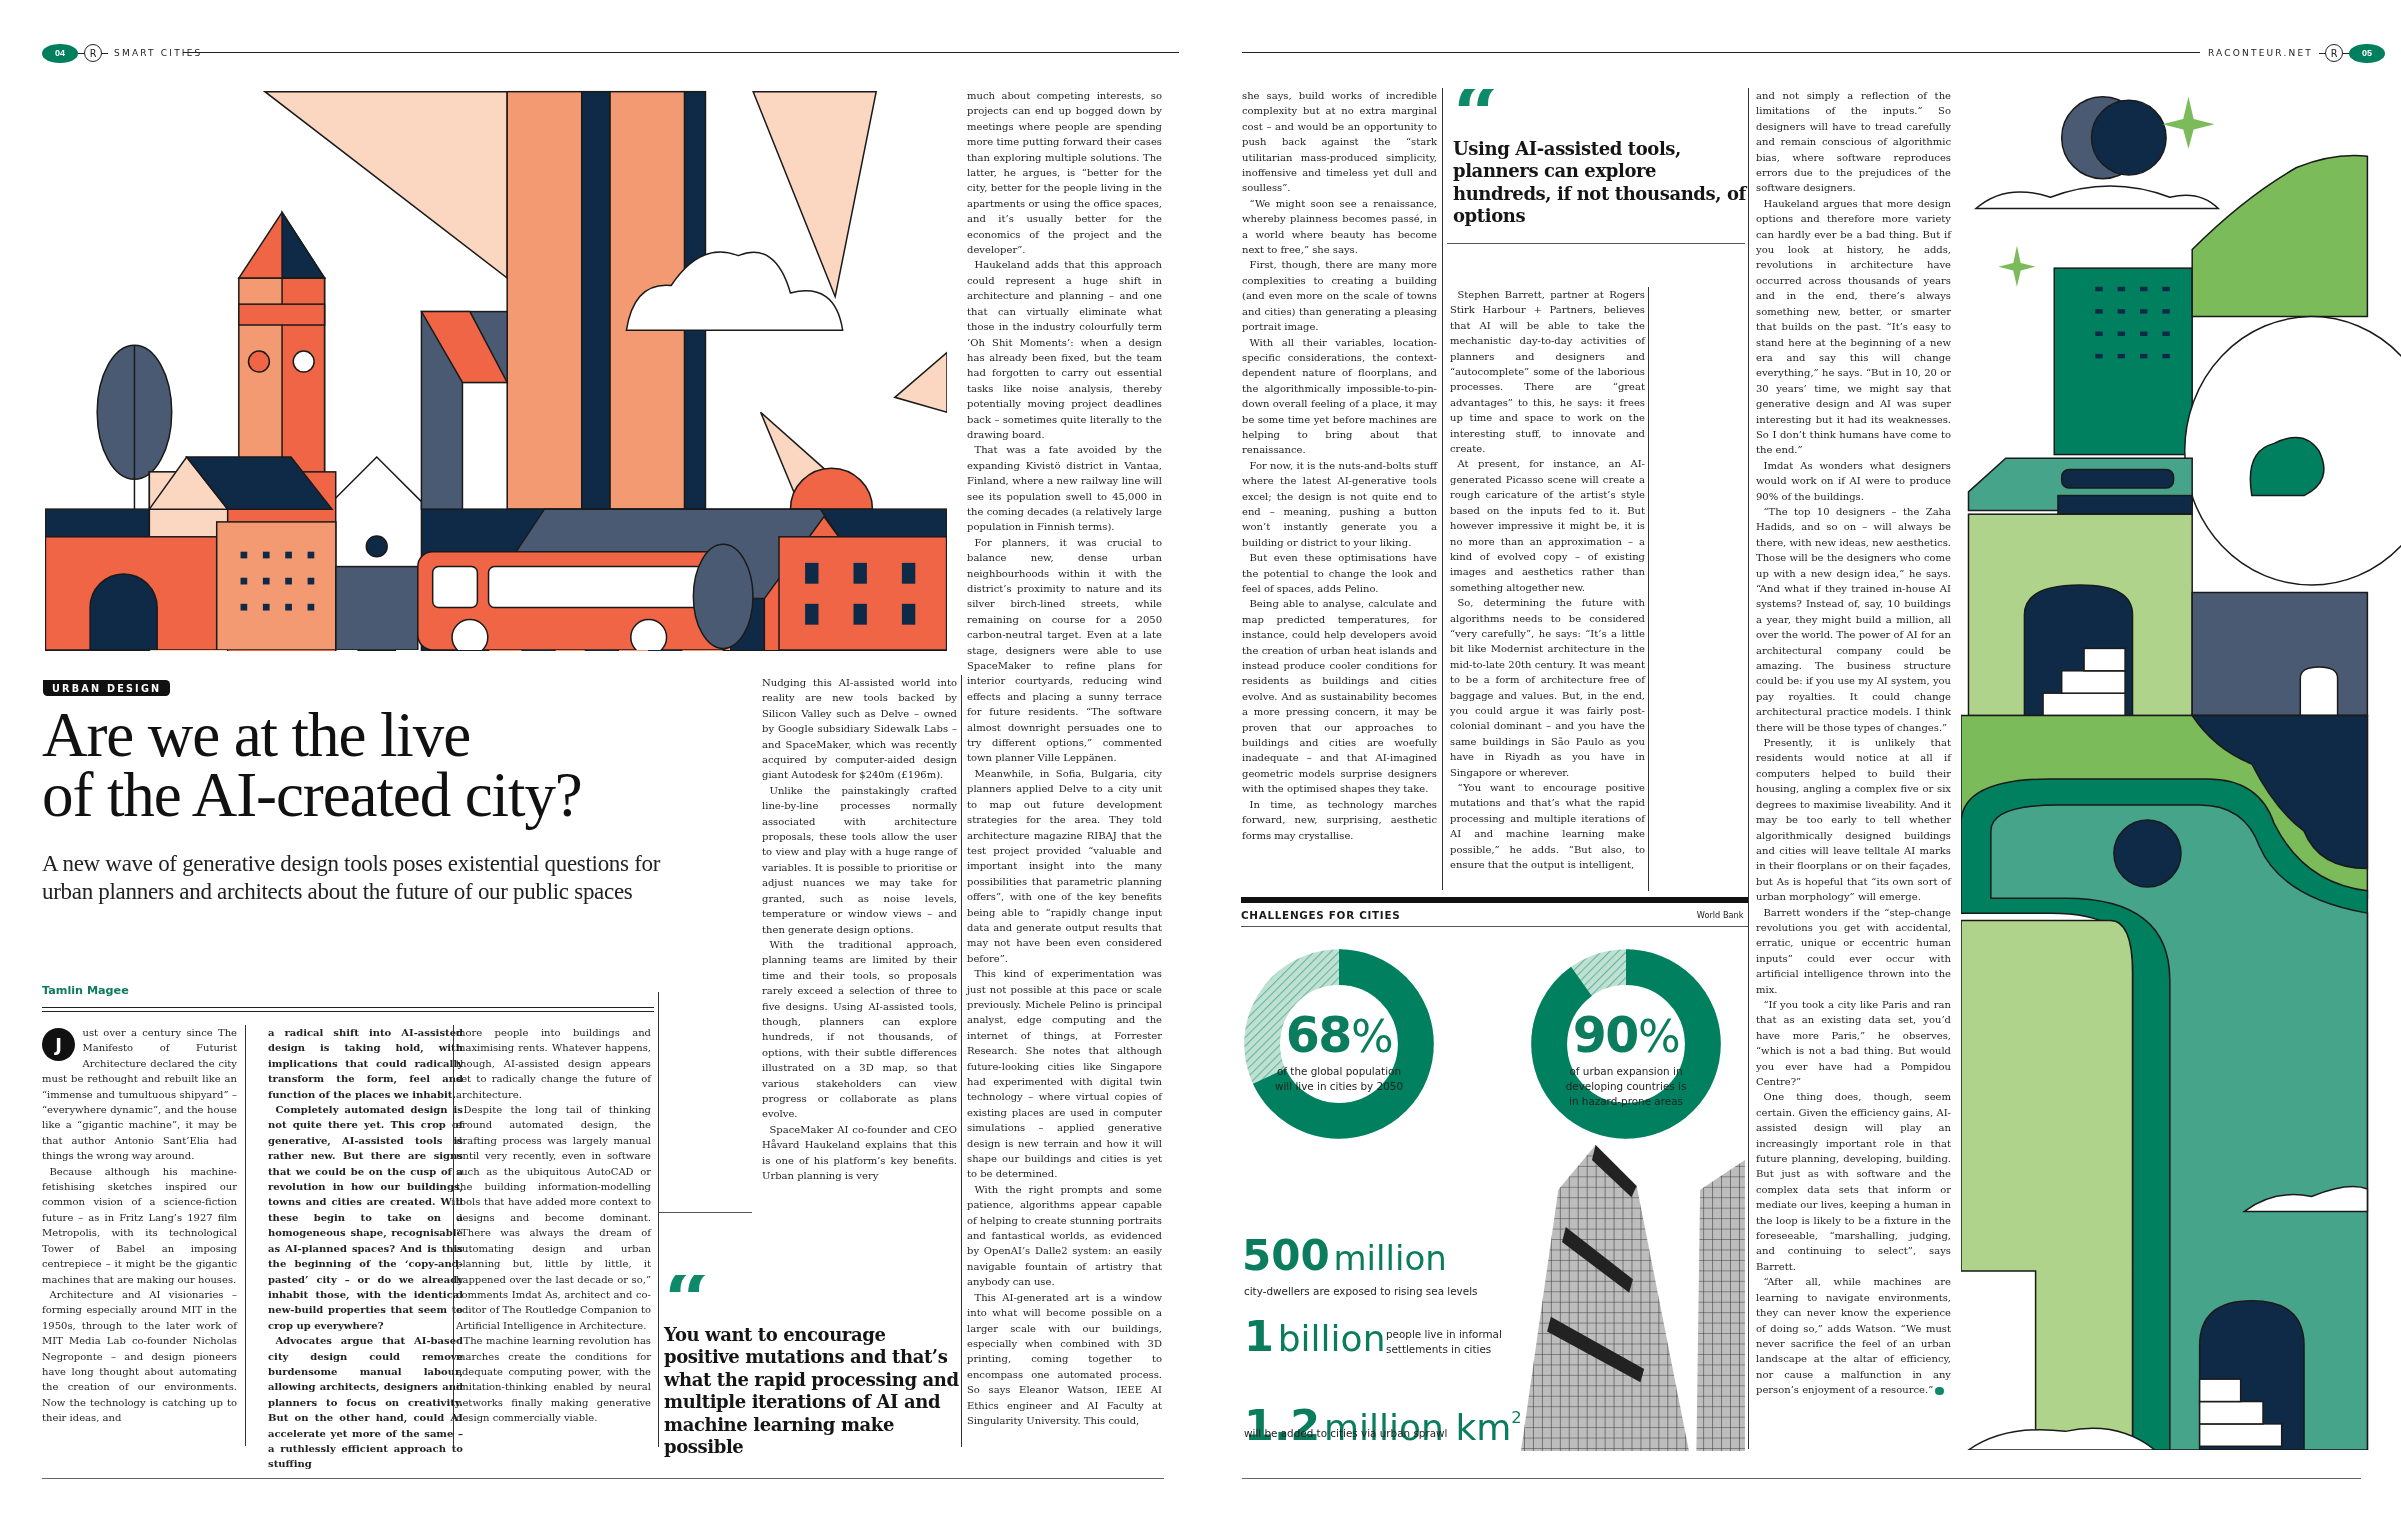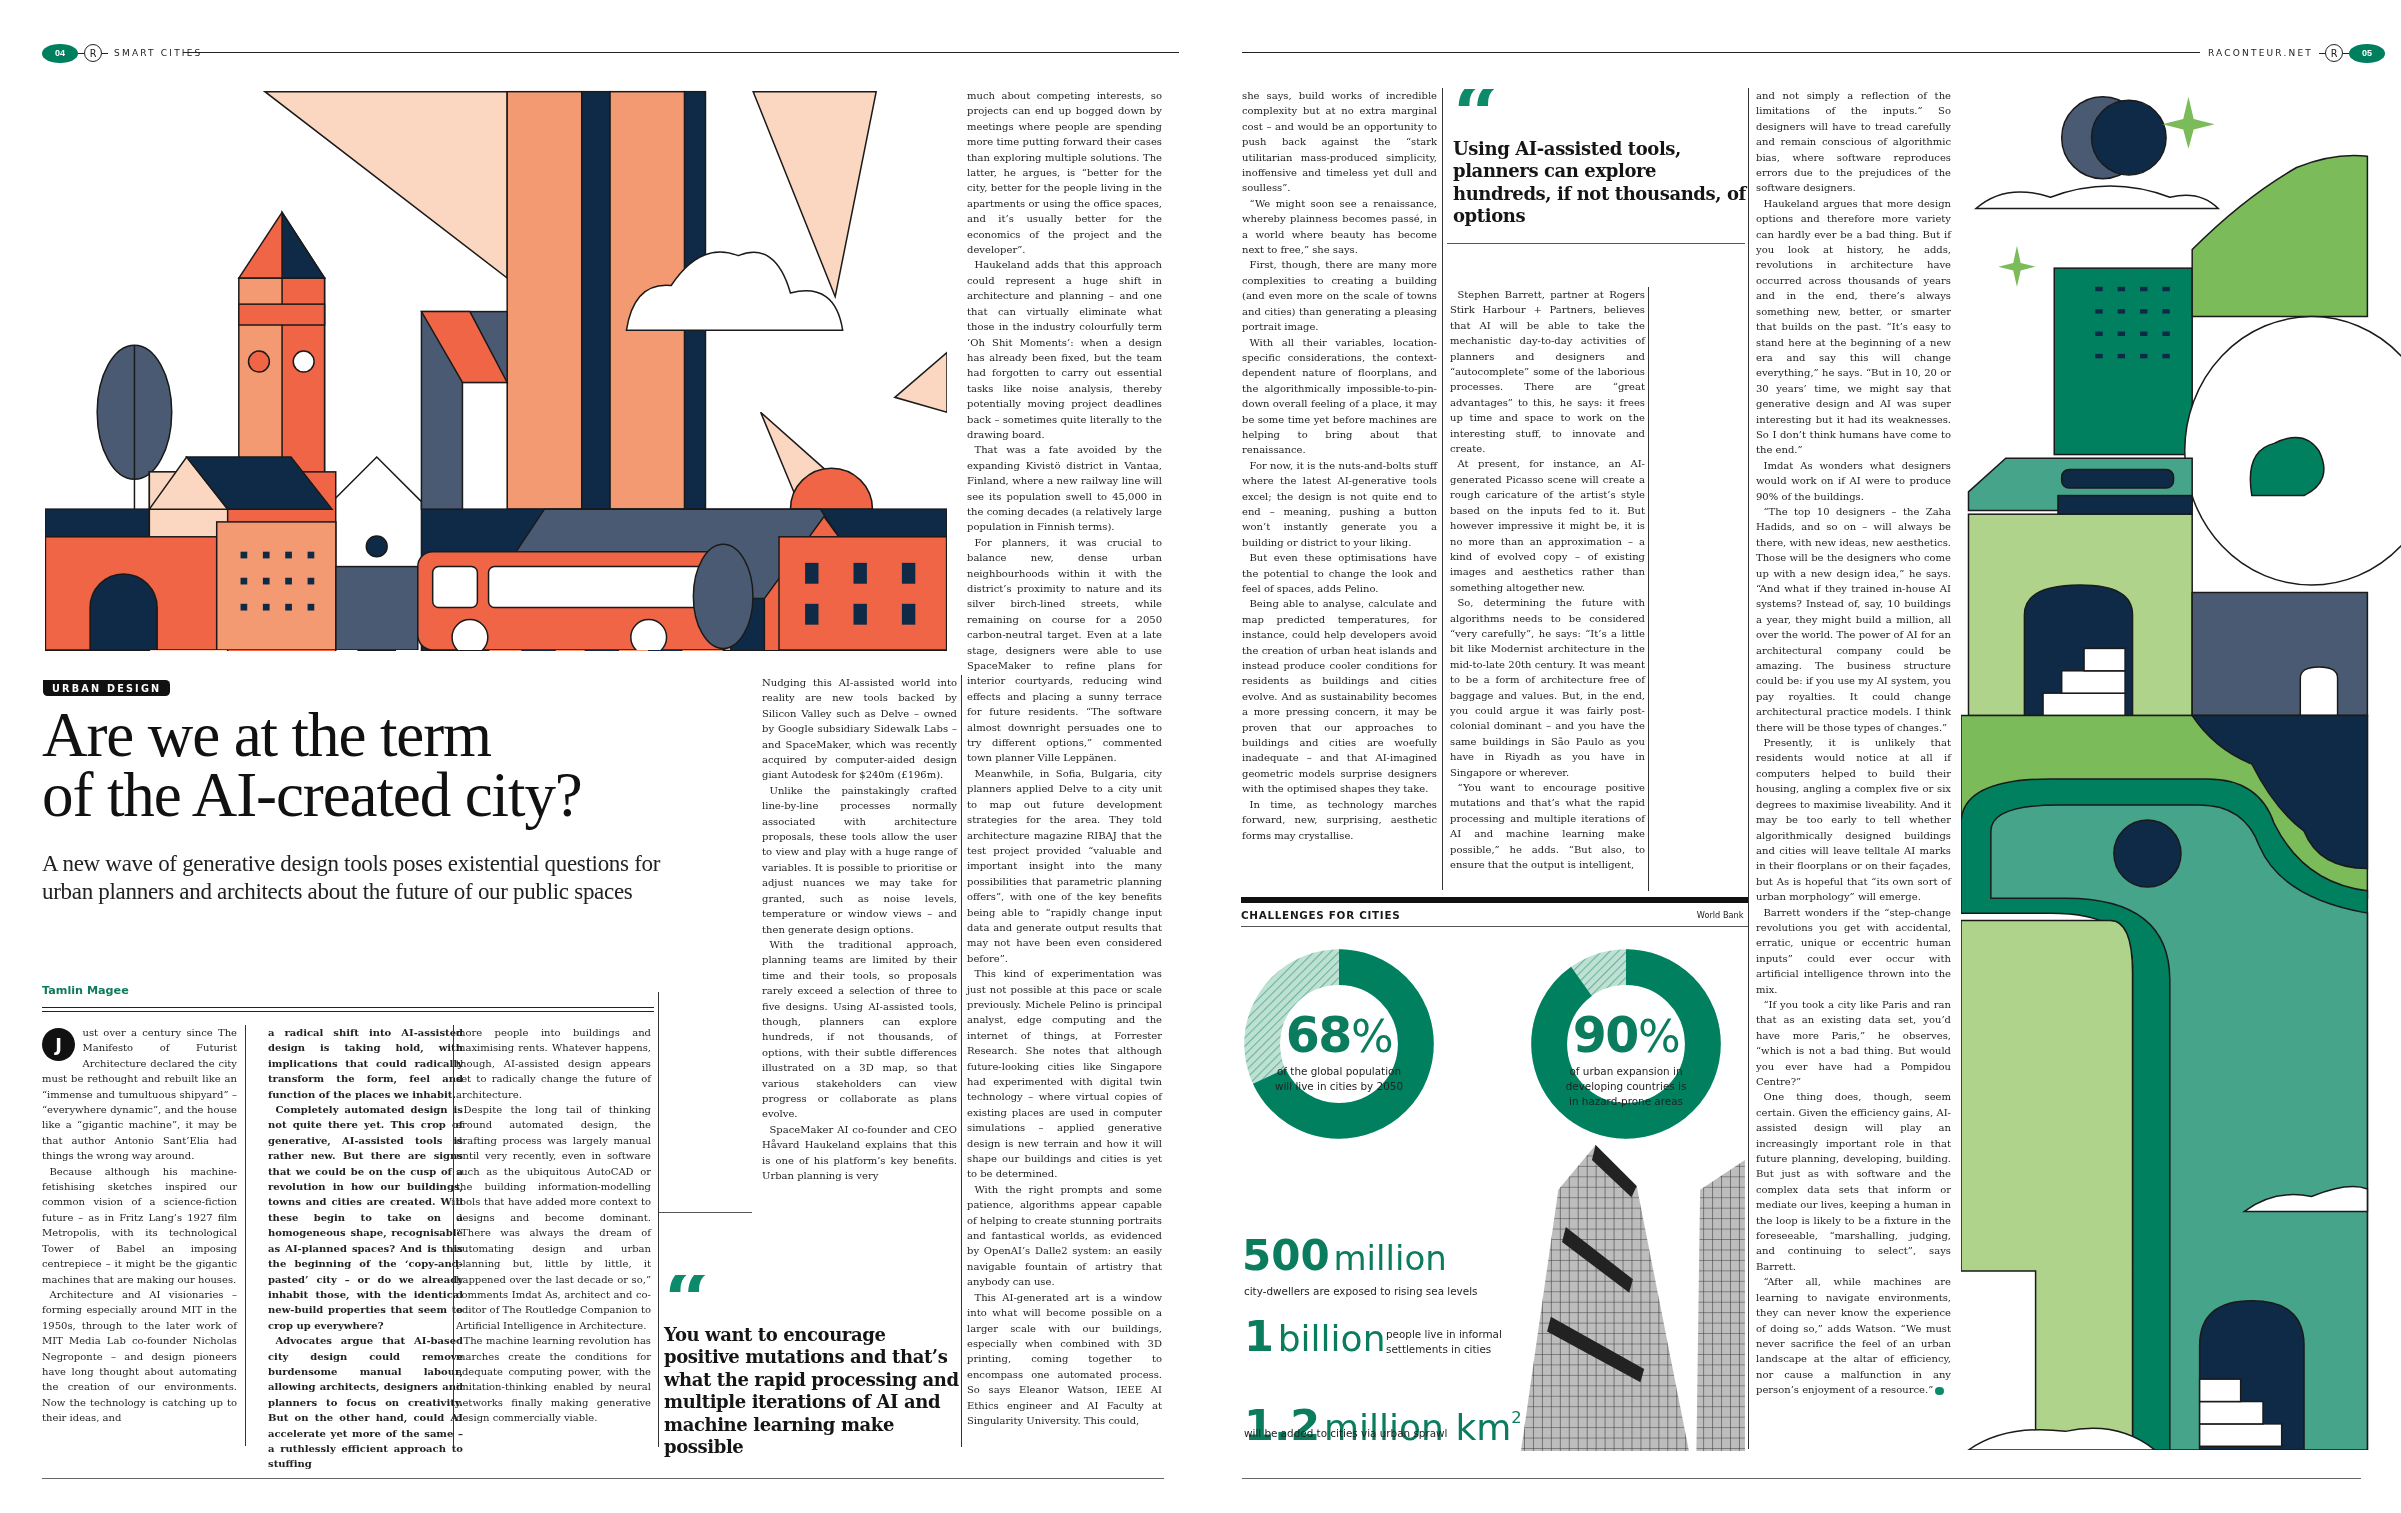--- a/index.html
+++ b/index.html
@@ -170,21 +170,21 @@
         <rect x="1020" y="130" width="18" height="28"></rect>
           <rect x="1085" y="130" width="18" height="28"></rect>
           <rect x="1150" y="130" width="18" height="28"></rect>
       </g>
     </g>
   </svg>
 </div>
 
 <div class="kicker">URBAN DESIGN</div>
 <div class="headline">
-  <div>Are we at the term</div>
+  <div>Are we at the live</div>
   <div>of the AI-created city?</div>
 </div>
 <div class="standfirst">A new wave of generative design tools poses existential questions for urban planners and architects about the future of our public spaces</div>
 <div class="byline">Tamlin Magee</div>
 <div class="dbl-rule"></div>
 
 <div class="col" style="left:42px; top:1025px; width:195px;">
   <p class="first"><span class="dropcap">J</span><span>ust over a century since The Manifesto of Futurist Architecture declared the city must be rethought and rebuilt like an “immense and tumultuous shipyard” – “everywhere dynamic”, and the house like a “gigantic machine”, it may be that author Antonio Sant’Elia had things the wrong way around.</span></p>
   <p>Because although his machine-fetishising sketches inspired our common vision of a science-fiction future – as in Fritz Lang’s 1927 film Metropolis, with its technological Tower of Babel an imposing centrepiece – it might be the gigantic machines that are making our houses.</p>
   <p>Architecture and AI visionaries – forming especially around MIT in the 1950s, through to the later work of MIT Media Lab co-founder Nicholas Negroponte – and design pioneers have long thought about automating the creation of our environments. Now the technology is catching up to their ideas, and</p>

